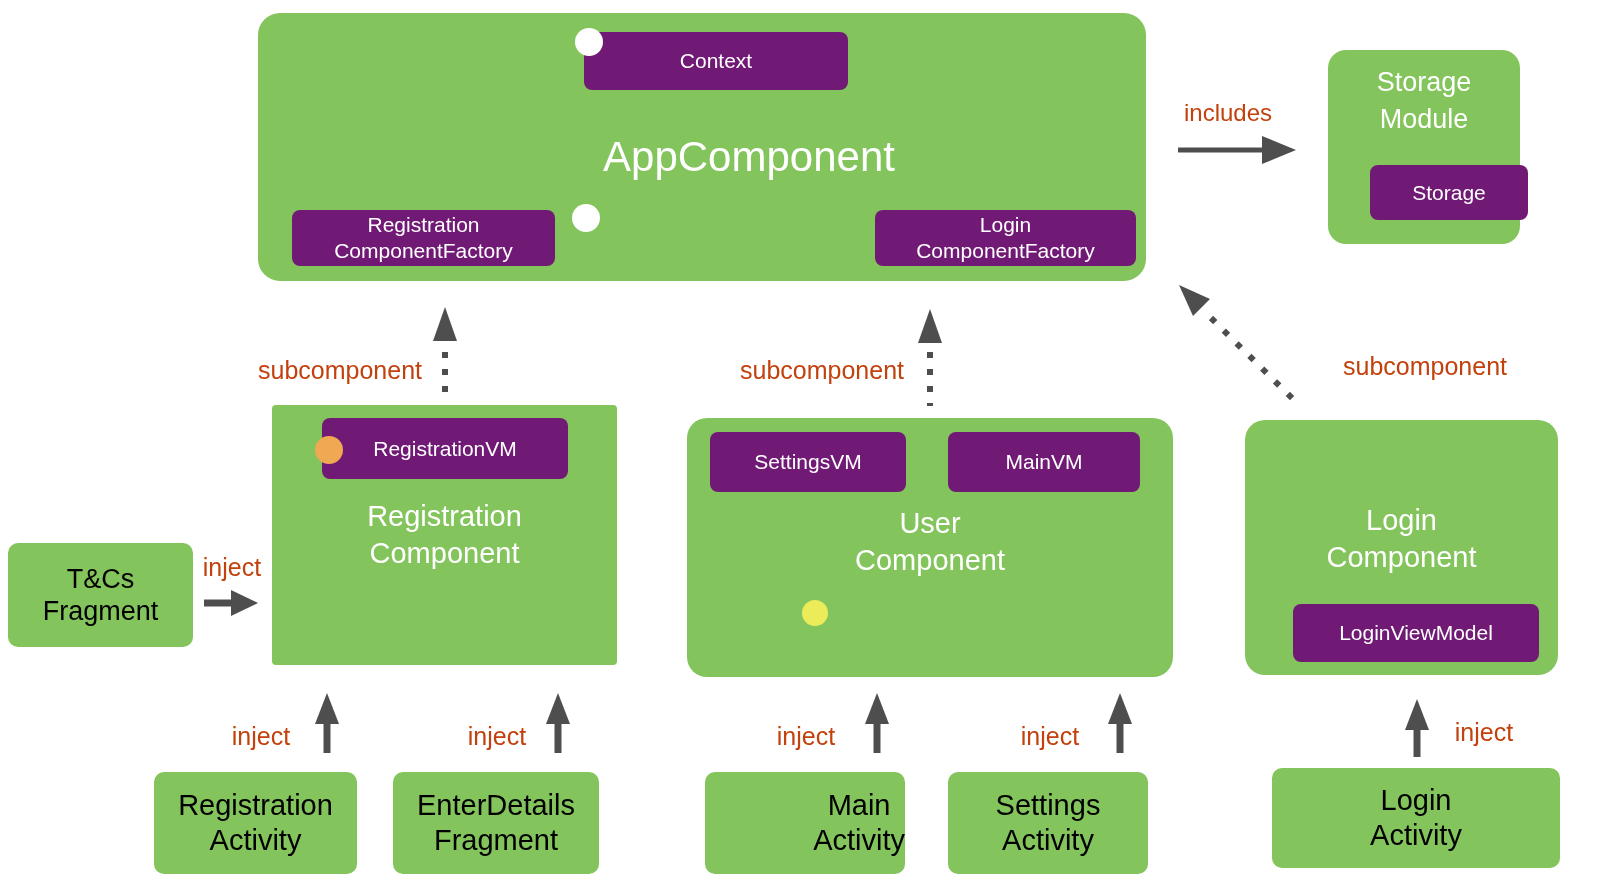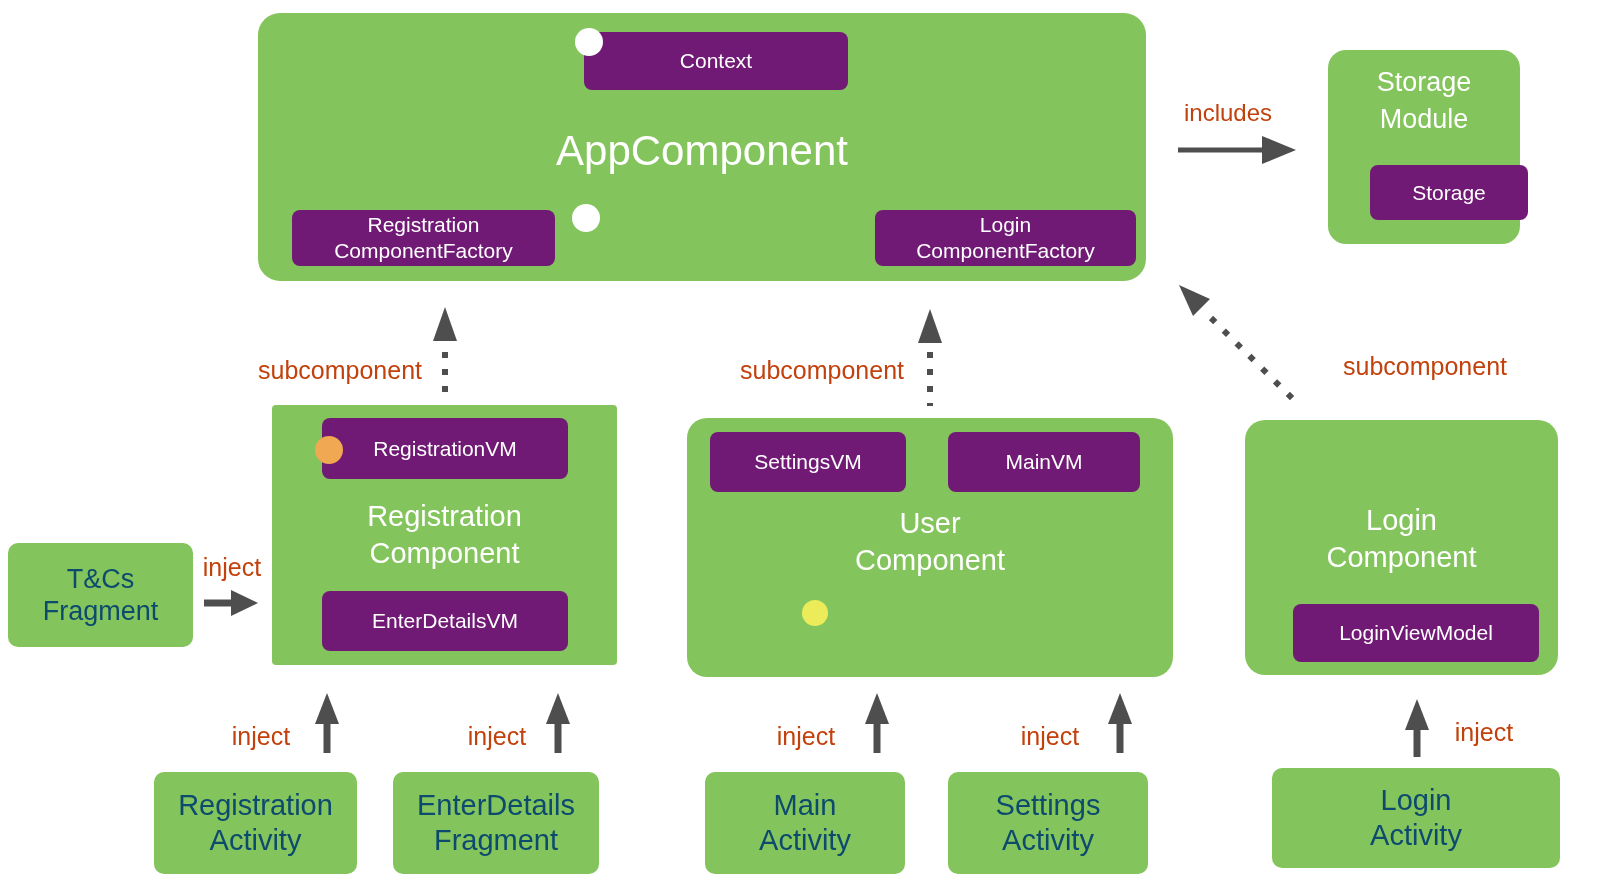--- a/index.html
+++ b/index.html
@@ -17,21 +17,21 @@
   .big-title{
     position:absolute;left:0;width:100%;text-align:center;color:#ffffff;
     font-size:42px;line-height:56px;white-space:pre-line;
   }
   .comp-title{
     position:absolute;left:0;width:100%;text-align:center;color:#ffffff;
     font-size:29px;line-height:37px;white-space:pre-line;
   }
   .small-gbox{
     display:flex;align-items:center;justify-content:center;text-align:center;
-    color:#0c4a6e;font-size:29px;line-height:35px;border-radius:10px;white-space:pre-line;
+    color:#000000;font-size:29px;line-height:35px;border-radius:10px;white-space:pre-line;
   }
   .edge-label{
     position:absolute;transform:translate(-50%,-50%);color:#c2410c;
     font-size:25px;white-space:nowrap;z-index:2;
   }
   .dot{position:absolute;border-radius:50%;z-index:3;}
 </style>
 </head>
 <body>
 
@@ -80,21 +80,21 @@
       <line x1="1120" y1="753" x2="1120" y2="720" stroke="#4E4E4E" stroke-width="7"></line>
       <polygon points="1108,724 1132,724 1120,693" fill="#4E4E4E"></polygon>
     </g>
     <g>
       <line x1="1417" y1="757" x2="1417" y2="726" stroke="#4E4E4E" stroke-width="7"></line>
       <polygon points="1405,730 1429,730 1417,699" fill="#4E4E4E"></polygon>
     </g>
   </svg>
 
   <div class="gbox" style="left:258px;top:13px;width:888px;height:268px;border-radius:22px;">
-    <div class="big-title" style="top:110px;">AppComponent</div>
+    <div class="big-title" style="top:116px;padding-left:47px;">AppComponent</div>
     <div class="dbox" style="left:326px;top:19px;width:264px;height:58px;">
       <span>Context</span>
     </div>
     <div class="dbox" style="left:34px;top:197px;width:263px;height:56px;">
       <span>Registration
 ComponentFactory</span>
     </div>
     <div class="dbox" style="left:617px;top:197px;width:261px;height:56px;">
       <span>Login
 ComponentFactory</span>
@@ -108,23 +108,20 @@
       <span>Storage</span>
     </div>
   </div>
 
   <div class="gbox" style="left:272px;top:405px;width:345px;height:260px;border-radius:4px;">
     <div class="dbox" style="left:50px;top:13px;width:246px;height:61px;">
       <span>RegistrationVM</span>
     </div>
     <div class="comp-title" style="top:93px;">Registration
 Component</div>
-    <div class="dbox" style="left:50px;top:186px;width:246px;height:60px;">
-      <span>EnterDetailsVM</span>
-    </div>
   </div>
 
   <div class="gbox" style="left:687px;top:418px;width:486px;height:259px;border-radius:20px;">
     <div class="dbox" style="left:261px;top:14px;width:192px;height:60px;">
       <span>MainVM</span>
     </div>
     <div class="dbox" style="left:23px;top:14px;width:196px;height:60px;">
       <span>SettingsVM</span>
     </div>
     <div class="comp-title" style="top:87px;">User
@@ -145,21 +142,21 @@
   </div>
 
   <div class="gbox small-gbox" style="left:154px;top:772px;width:203px;height:102px;">
     <span>Registration
 Activity</span>
   </div>
   <div class="gbox small-gbox" style="left:393px;top:772px;width:206px;height:102px;">
     <span>EnterDetails
 Fragment</span>
   </div>
-  <div class="gbox small-gbox" style="left:705px;top:772px;width:200px;height:102px;">
+  <div class="gbox small-gbox" style="left:705px;top:772px;width:200px;height:102px;justify-content:flex-end;">
     <span>Main
 Activity</span>
   </div>
   <div class="gbox small-gbox" style="left:948px;top:772px;width:200px;height:102px;">
     <span>Settings
 Activity</span>
   </div>
   <div class="gbox small-gbox" style="left:1272px;top:768px;width:288px;height:100px;">
     <span>Login
 Activity</span>

